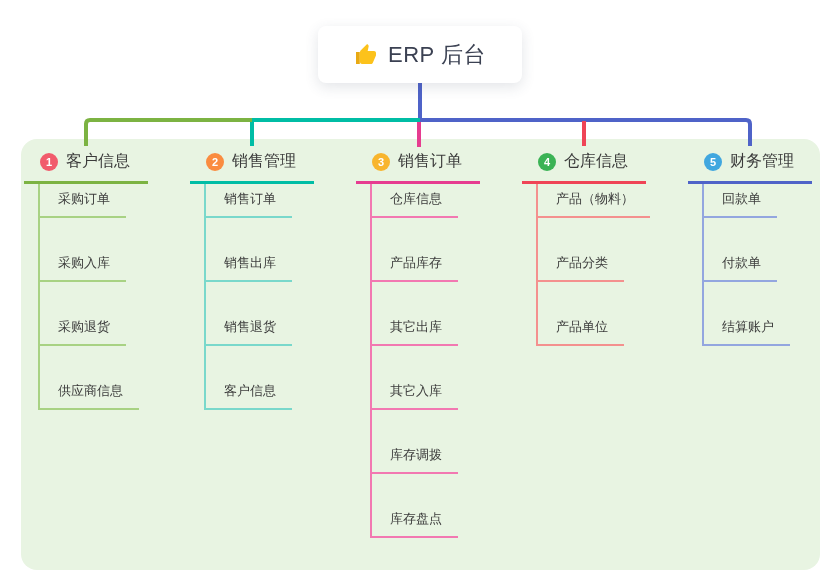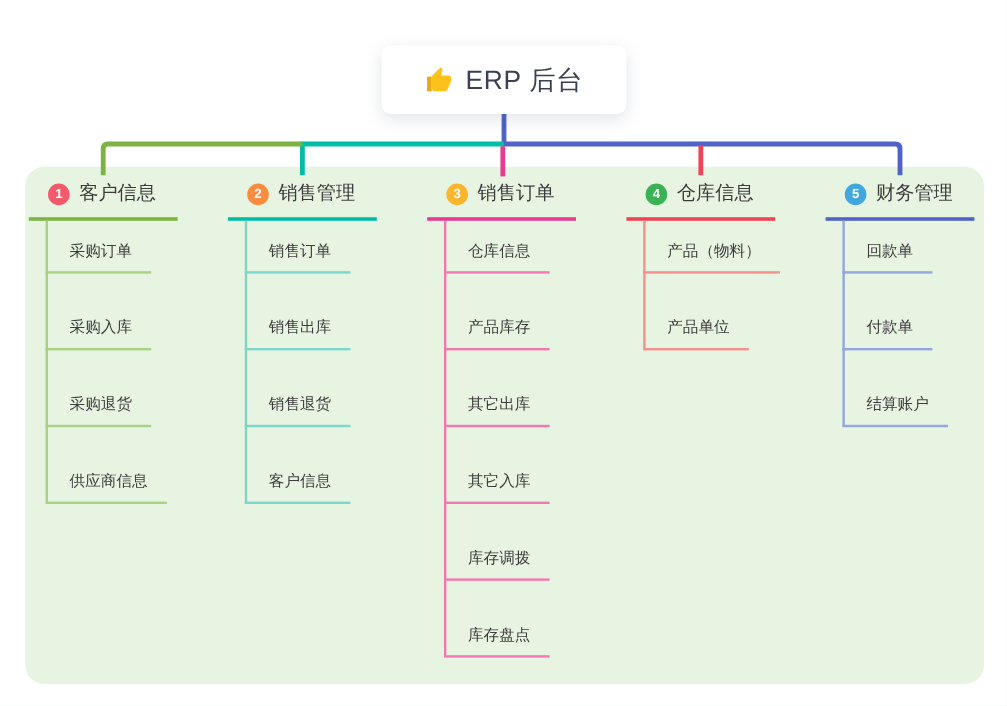--- a/index.html
+++ b/index.html
@@ -11,21 +11,21 @@
   .stage{position:absolute;inset:0;}
 
   
   .panel{
     position:absolute;left:21px;top:139px;width:799px;height:431px;
     background:#E8F4E2;border-radius:16px;
   }
 
   
   .root-node{
-    position:absolute;left:318px;top:38px;width:204px;height:57px;
+    position:absolute;left:318px;top:26px;width:204px;height:57px;
     background:#ffffff;border-radius:8px;
     box-shadow:0 4px 14px rgba(60,70,90,.14);
     display:flex;align-items:center;justify-content:center;gap:10px;
   }
   .root-node .root-title{
     font-size:22px;color:#3B4152;font-weight:500;letter-spacing:.5px;
   }
   .root-node svg{display:block;}
 
   
@@ -62,21 +62,21 @@
     content:"";position:absolute;left:0;top:0;bottom:1px;width:2px;
     background:var(--tint);
   }
   .child{
     display:flex;align-items:flex-end;
     height:64px;width:fit-content;box-sizing:border-box;
     padding:0 16px 8px 20px;
     border-bottom:2px solid var(--tint);
     white-space:nowrap;
   }
-  .child:first-child{height:44px;justify-content:flex-end;}
+  .child:first-child{height:34px;justify-content:flex-end;}
   .child span{font-size:13px;color:#3C3C3C;}
 </style>
 </head>
 <body>
 
 <div class="stage">
 
   <div class="panel"></div>
 
   <svg class="connectors" width="839" height="588" viewBox="0 0 839 588">
@@ -175,20 +175,23 @@
   <div class="branch" data-idx="3" style="--c: #EF4456; --tint: #F4908E; --numbg: #3BB355;">
     <div class="branch-header">
       <span class="num">4</span>
       <span class="title">仓库信息</span>
     </div>
     <div class="children">
           <div class="child">
             <span>产品（物料）</span>
           </div>
           <div class="child">
+            <span>产品分类</span>
+          </div>
+          <div class="child">
             <span>产品单位</span>
           </div>
         </div>
   </div>
 
   <div class="branch" data-idx="4" style="--c: #4F63C8; --tint: #93A6DF; --numbg: #41A7DF;">
     <div class="branch-header">
       <span class="num">5</span>
       <span class="title">财务管理</span>
     </div>

